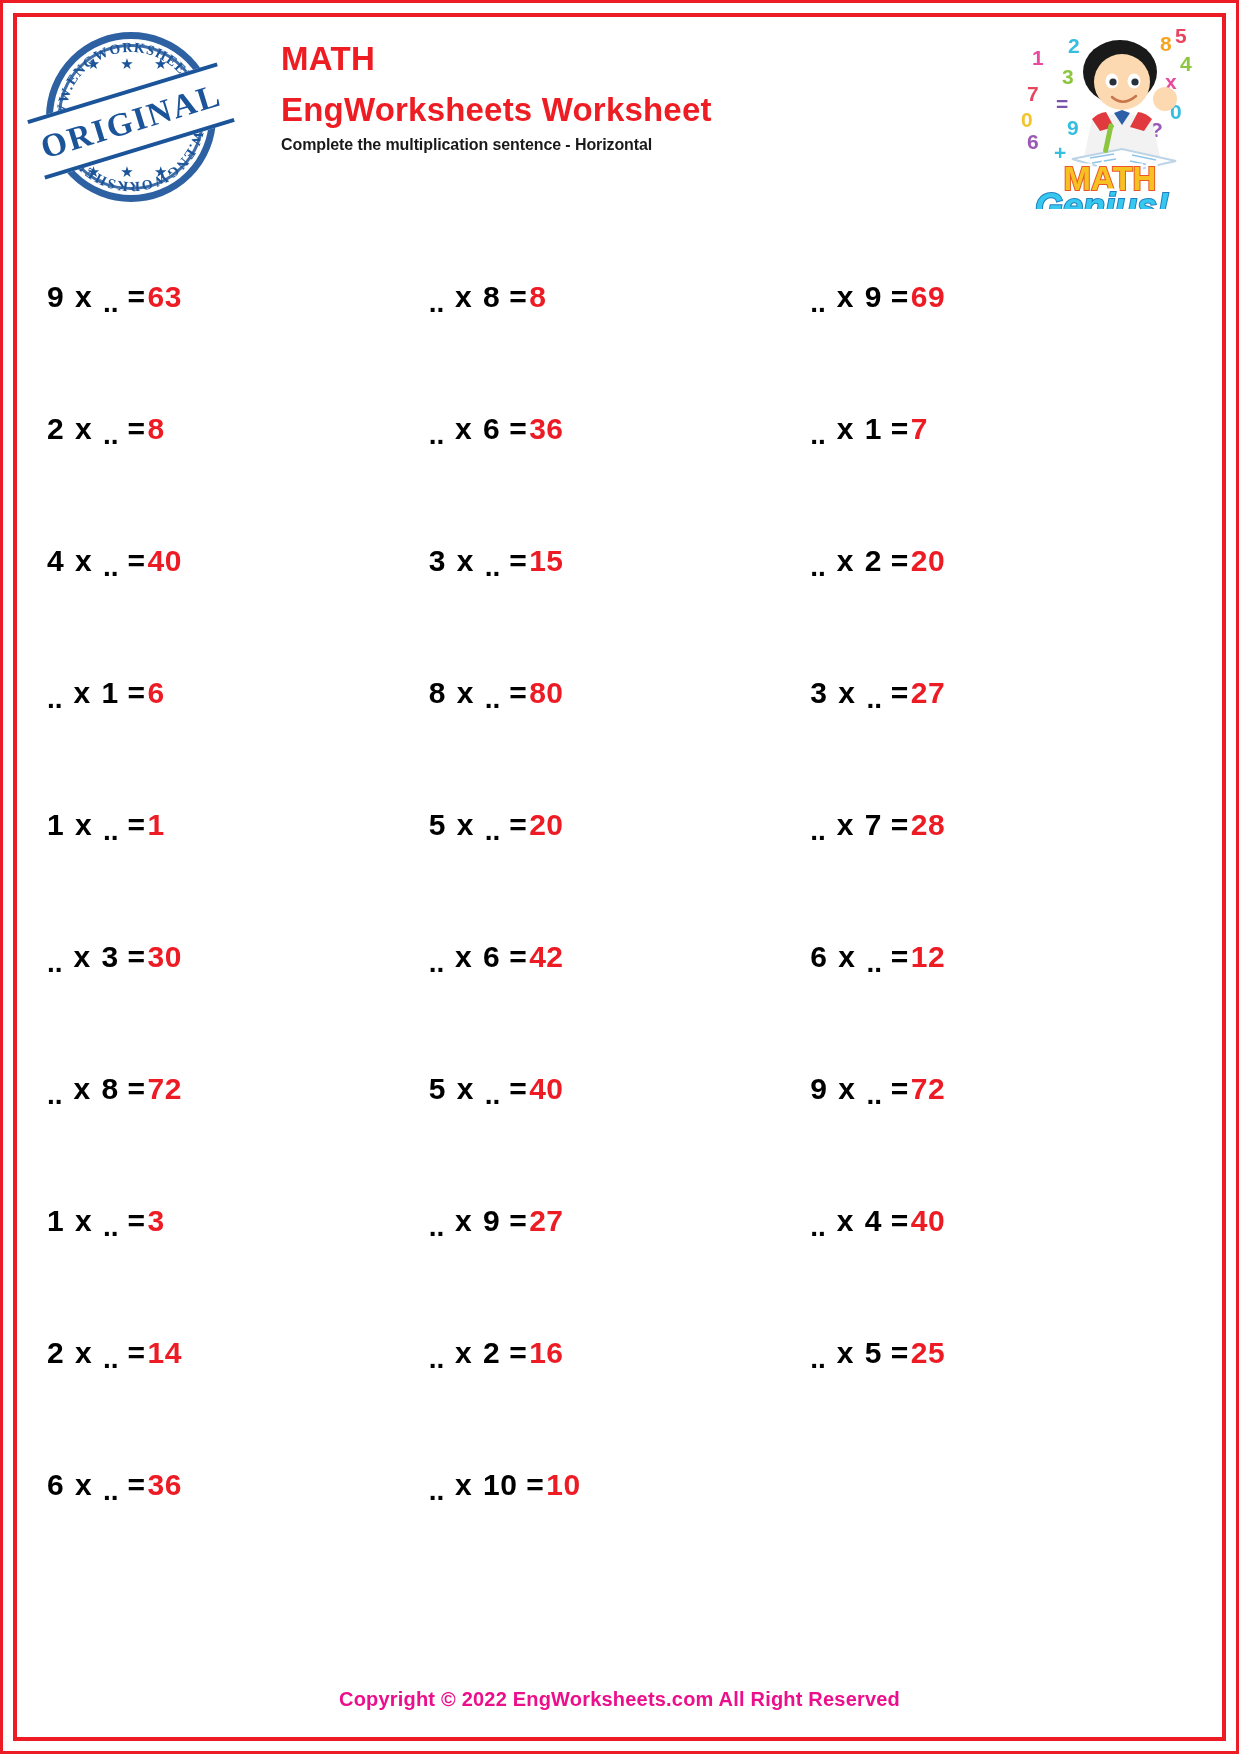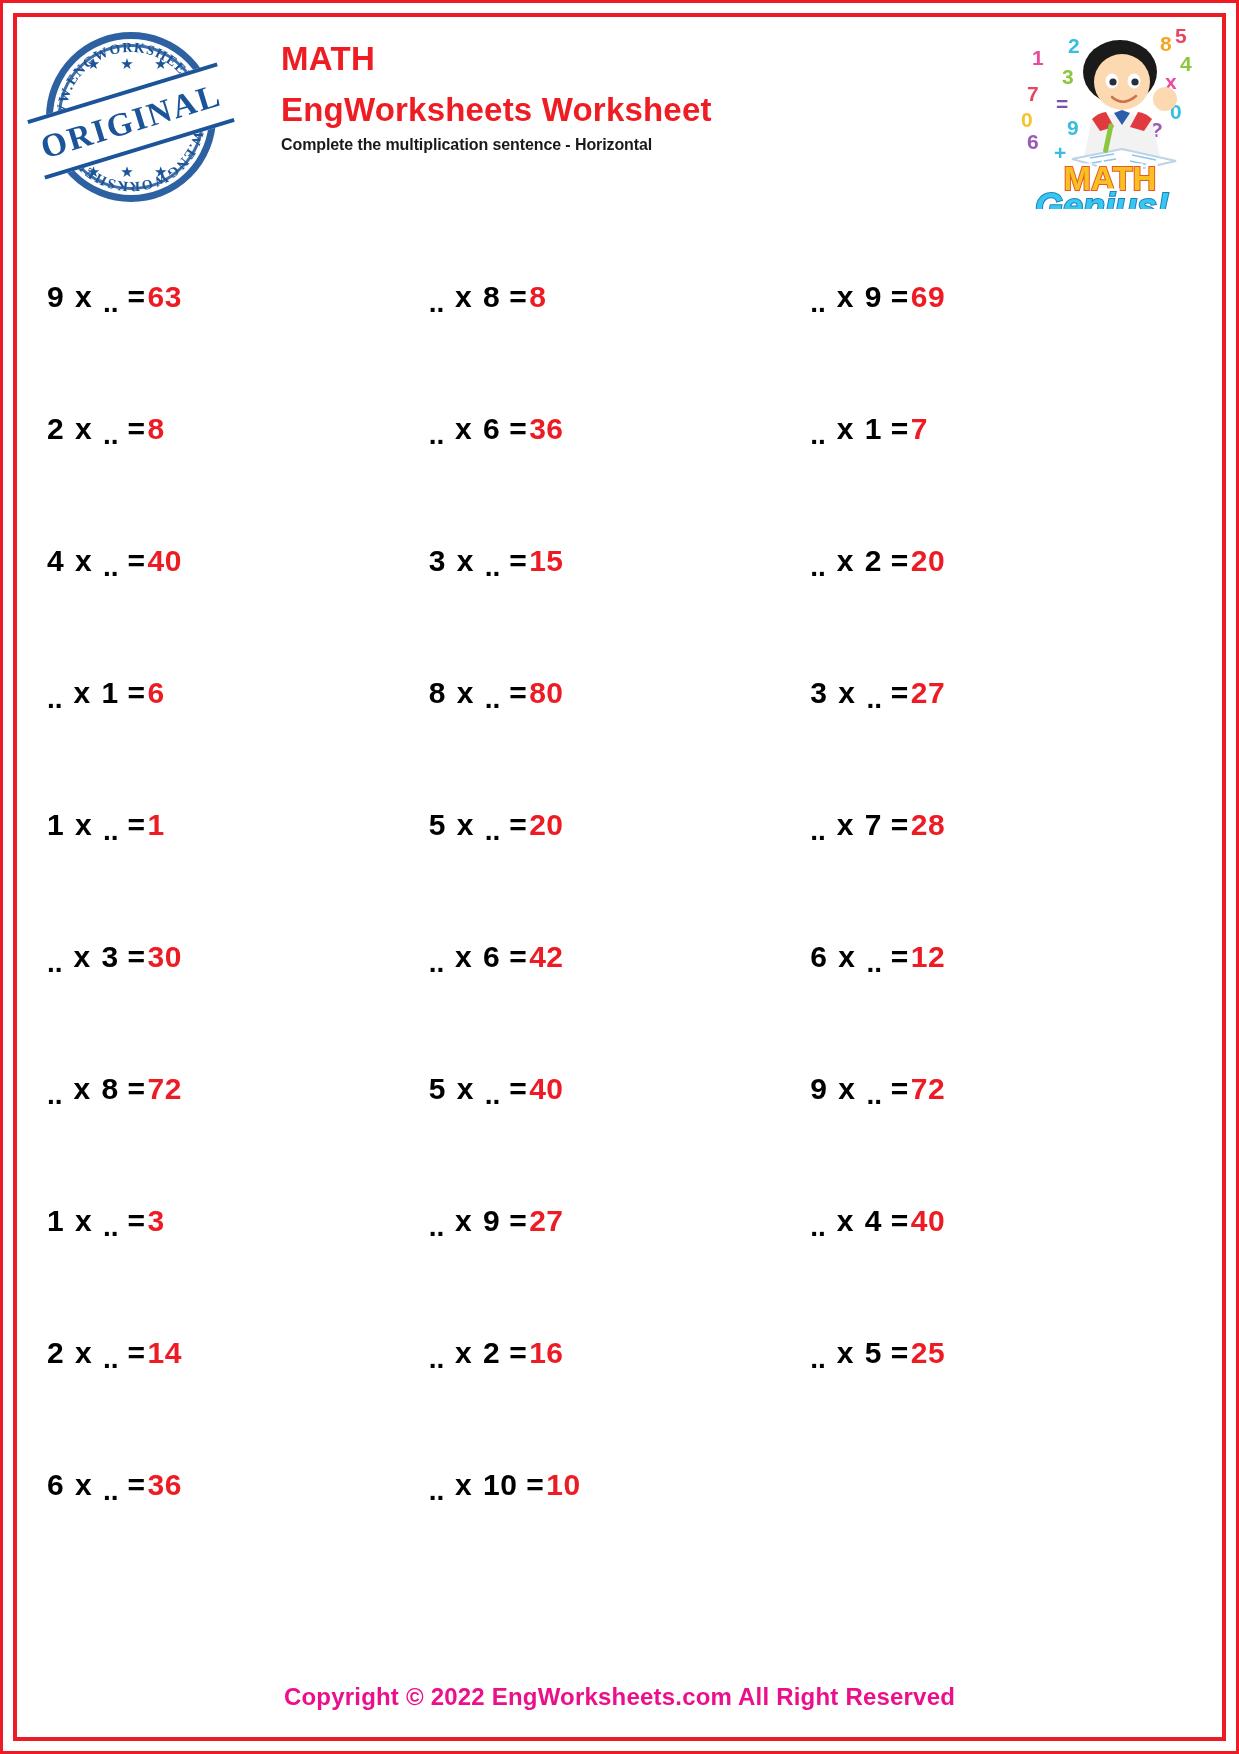--- a/index.html
+++ b/index.html
@@ -178,21 +178,21 @@
   }
 
   
   .footer {
     position: absolute;
     left: 0;
     right: 0;
     bottom: 26px;
     text-align: center;
     color: #ec0f8c;
-    font-size: 24px;
+    font-size: 20px;
     font-weight: bold;
     letter-spacing: .2px;
   }
 </style>
 </head>
 <body>
 
 <div class="page">
   <div class="page-inner">
 

